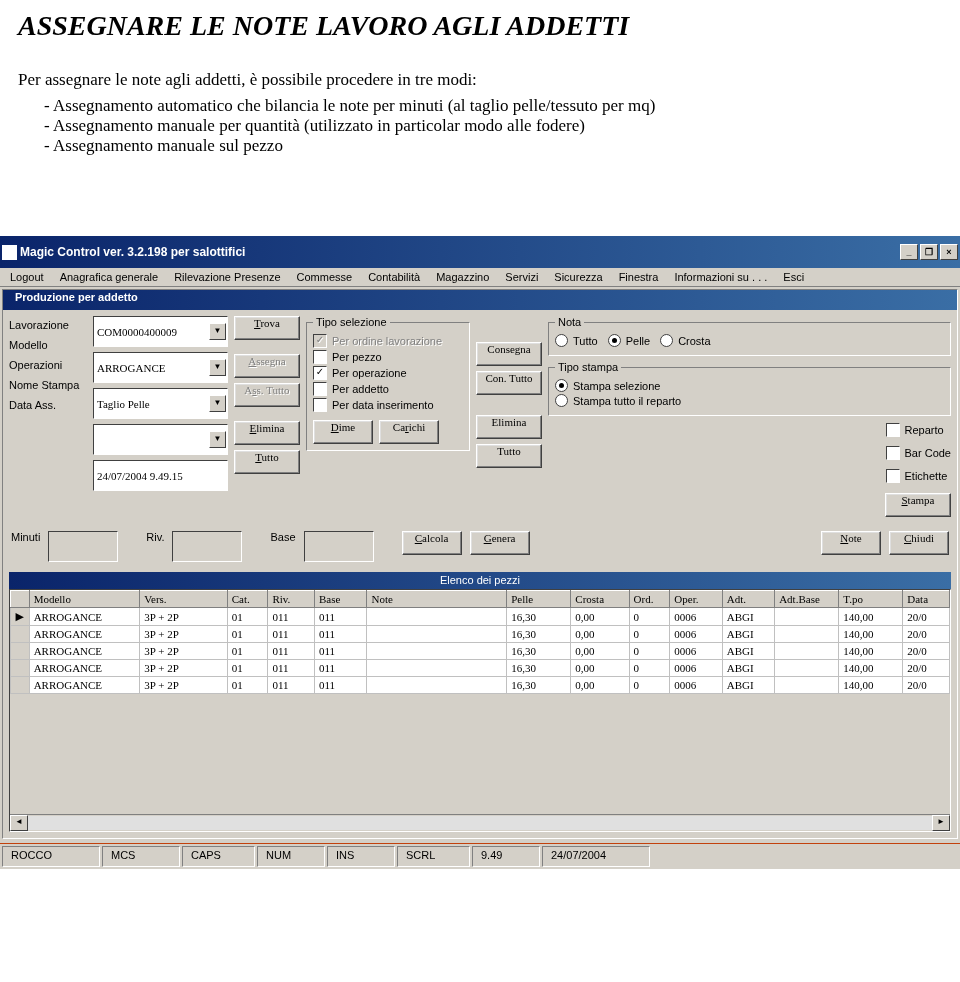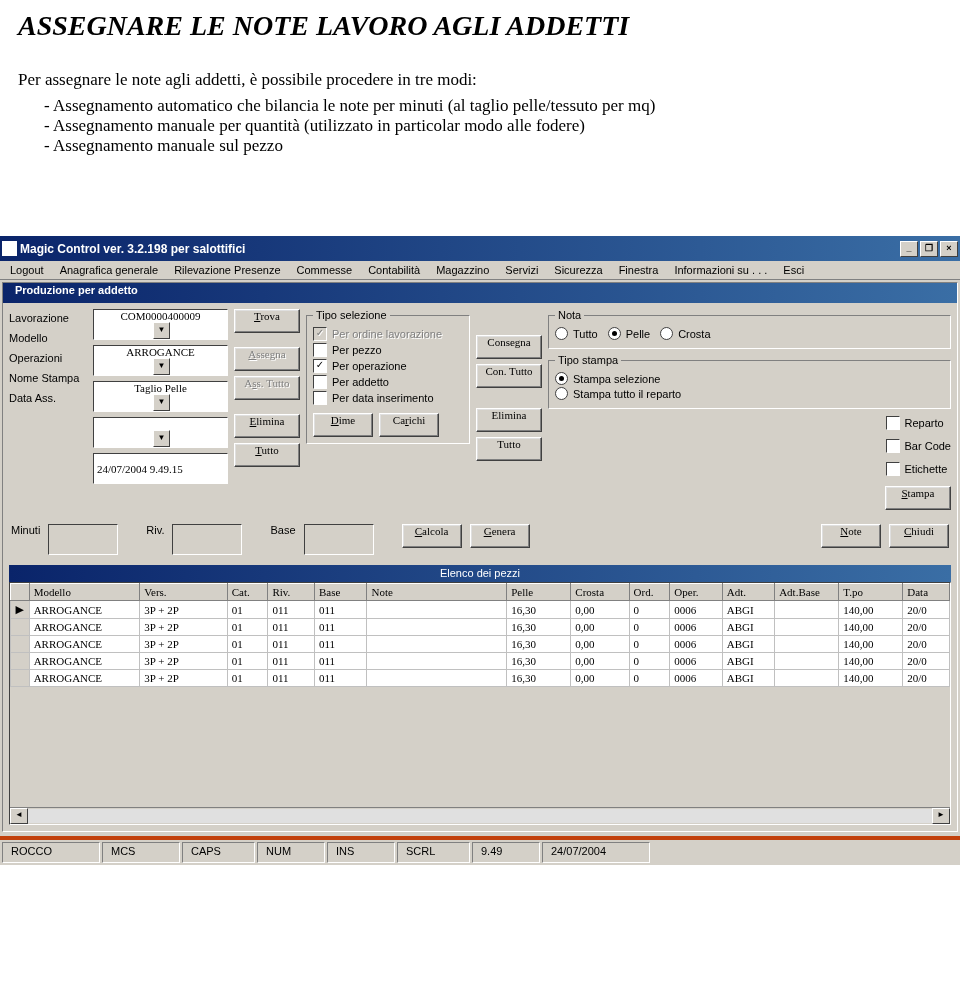--- a/index.html
+++ b/index.html
@@ -6,40 +6,40 @@
 .doc { padding:10px 18px 20px 18px; }
 .doc h1 { font-weight:bold; font-style:italic; font-size:28px; margin:0 0 28px 0; }
 .doc p { margin:0 0 6px 0; }
 .doc ul { margin:0 0 60px 0; padding-left:26px; list-style:none; }
 .doc li { text-indent:-14px; padding-left:14px; }
 .doc li::before { content:"- "; }
 
 .app { font-family:Tahoma,Arial,sans-serif; font-size:11px; color:#000; background:#d4d0c8; }
 
 
-.titlebar { display:flex; align-items:center; background:linear-gradient(to right,#0a246a,#3a6ea5); color:#fff; height:25px; padding:0 2px; font-weight:bold; font-size:12px; }
+.titlebar { display:flex; align-items:center; background:linear-gradient(to right,#0a246a,#3a6ea5); color:#fff; height:32px; padding:0 2px; font-weight:bold; font-size:12px; }
 .titlebar .icon { width:15px; height:15px; background:#fff; margin-right:3px; }
 .titlebar .spacer { flex:1; }
 .win-btn { width:16px; height:14px; background:#d4d0c8; border:1px solid #fff; border-right-color:#404040; border-bottom-color:#404040; margin-left:2px; display:flex; align-items:center; justify-content:center; font-size:9px; line-height:1; color:#000; }
 
 
 .menubar { display:flex; gap:16px; padding:3px 10px; background:#d4d0c8; border-bottom:1px solid #808080; font-size:11px; }
 .menubar span { white-space:nowrap; }
 
 
 .inner { margin:2px; border:1px solid #808080; border-right-color:#fff; border-bottom-color:#fff; }
 .innertitle { background:linear-gradient(to right,#0a246a,#3a6ea5); color:#fff; height:18px; padding:1px 12px; font-weight:bold; font-size:11px; }
 .form { padding:6px; }
 
 
 .row { display:flex; align-items:flex-start; gap:6px; }
 .col { display:flex; flex-direction:column; gap:5px; }
 .lbl { width:80px; white-space:nowrap; padding-top:3px; }
 
-.input, .combo { height:31px; border:1px solid #404040; border-right-color:#fff; border-bottom-color:#fff; background:#fff; padding:0 3px; box-sizing:border-box; font:11px Tahoma;flex-direction:column; }
+.input, .combo { height:31px; border:1px solid #404040; border-right-color:#fff; border-bottom-color:#fff; background:#fff; padding:8px 3px; box-sizing:border-box; font:11px Tahoma; }
 .input.grey { background:#d4d0c8; }
 .combo { display:flex; align-items:center; justify-content:space-between; }
 .combo .arrow { width:15px; height:15px; background:#d4d0c8; border:1px solid #fff; border-right-color:#404040; border-bottom-color:#404040; text-align:center; font-size:8px; line-height:13px; margin-right:-2px; }
 
 .btn { height:22px; min-width:64px; background:#d4d0c8; border:1px solid #fff; border-right-color:#404040; border-bottom-color:#404040; box-shadow:inset -1px -1px 0 #808080,inset 1px 1px 0 #dfdfdf; text-align:center; line-height:20px; font:11px Tahoma; cursor:default; }
 .btn.disabled { color:#808080; text-shadow:1px 1px 0 #fff; }
 .btn.small { min-width:58px; }
 .btn u { text-decoration:underline; }
 
 fieldset { border:1px solid #808080; border-right-color:#fff; border-bottom-color:#fff; margin:0; padding:4px 6px 6px 6px; }
@@ -59,21 +59,21 @@
 table { border-collapse:collapse; width:100%; font:11px Tahoma; background:#fff; table-layout:fixed; }
 th { background:#d4d0c8; border:1px solid #808080; border-top-color:#fff; border-left-color:#fff; text-align:left; padding:2px 4px; font-weight:normal; white-space:nowrap; overflow:hidden; }
 td { border:1px solid #c0c0c0; padding:2px 4px; white-space:nowrap; overflow:hidden; }
 .table-wrap { border:1px solid #404040; border-right-color:#fff; border-bottom-color:#fff; }
 .scroll-space { height:120px; background:#d4d0c8; }
 .hscroll { height:16px; background:#d4d0c8; display:flex; align-items:center; border-top:1px solid #808080; }
 .hscroll .sbtn { width:16px; height:14px; background:#d4d0c8; border:1px solid #fff; border-right-color:#404040; border-bottom-color:#404040; text-align:center; font-size:8px; line-height:12px; }
 .hscroll .track { flex:1; background:#e0e0e0; height:14px; }
 
 
-.statusbar { display:flex; gap:2px; padding:2px; border-top:4px solid #c2410c; margin-top:4px; }
+.statusbar { display:flex; gap:2px; padding:2px; border-top:1px solid #c2410c; margin-top:4px; }
 .statusbar .cell { border:1px solid #808080; border-right-color:#fff; border-bottom-color:#fff; padding:1px 8px; height:17px; line-height:15px; font-size:11px; }
 </style>
 </head>
 <body>
 
 <div class="doc">
   <h1>ASSEGNARE LE NOTE LAVORO AGLI ADDETTI</h1>
   <p>Per assegnare le note agli addetti, è possibile procedere in tre modi:</p>
   <ul>
     <li>Assegnamento automatico che bilancia le note per minuti (al taglio pelle/tessuto per mq)</li>

